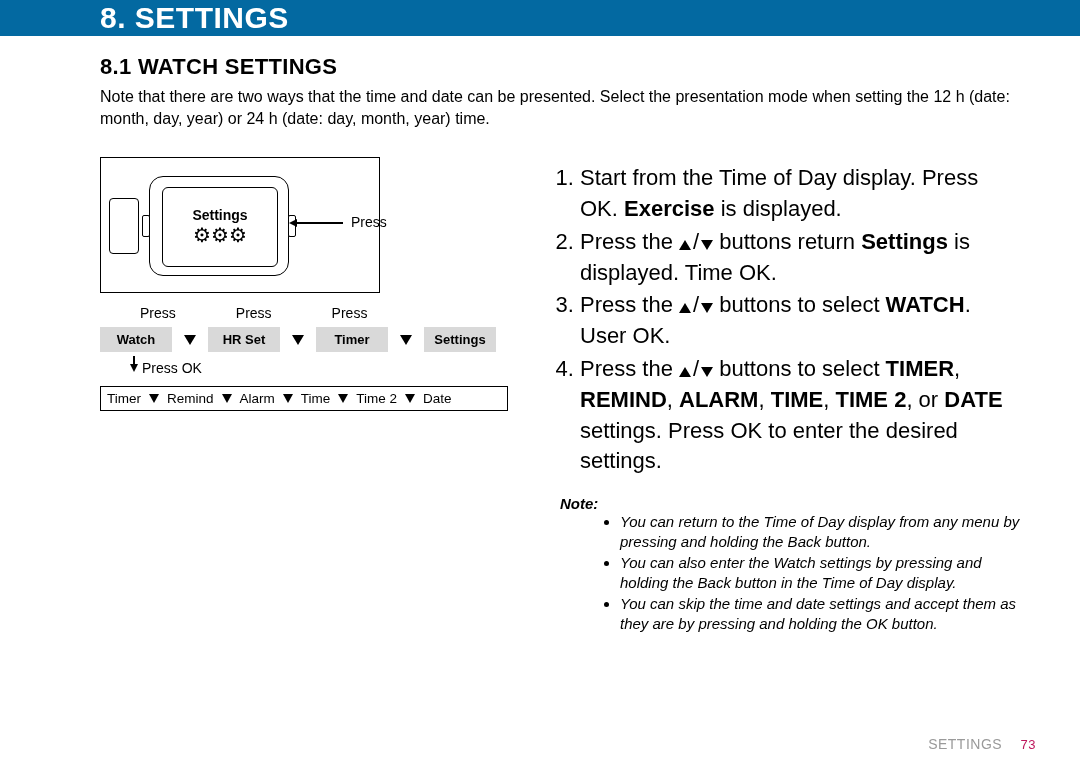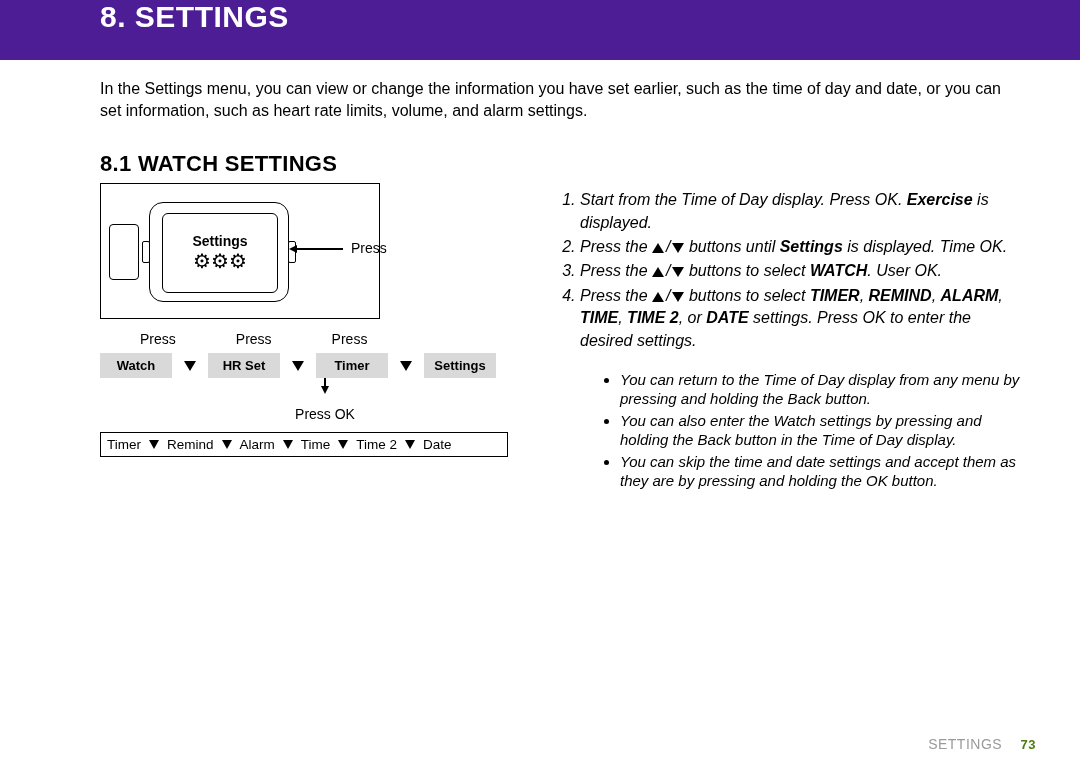--- a/index.html
+++ b/index.html
@@ -1,17 +1,17 @@
 <!DOCTYPE html>
 <html><head>
 <meta charset="utf-8">
 <style>
 * { box-sizing: border-box; margin: 0; padding: 0; }
 body { width: 1080px; height: 766px; background: #fff; font-family: Arial, Helvetica, sans-serif; color: #000; font-size: 16px; position: relative; }
-.header-bar { background: #4c1d95; height: 60px; padding-left: 100px; display: flex; }
+.header-bar { background: #0369a1; height: 36px; padding-left: 100px; display: flex; align-items: center; }
 .header-title { color: #fff; font-family: "Arial Narrow", Arial, sans-serif; font-weight: bold; font-size: 30px; letter-spacing: 0.5px; }
 .content { padding: 18px 60px 0 100px; }
 .intro { line-height: 1.35; font-size: 16px; margin-bottom: 30px; }
 .subhead { font-family: "Arial Narrow", Arial, sans-serif; font-weight: bold; font-size: 22px; letter-spacing: 0.3px; margin-bottom: 6px; }
 .subpara { line-height: 1.35; font-size: 16px; margin-bottom: 28px; }
 .cols { display: flex; gap: 40px; }
 .leftcol { width: 420px; flex: 0 0 420px; }
 .rightcol { flex: 1; padding-top: 6px; }
 
 
@@ -24,52 +24,52 @@
 .settings-text { font-family: Arial; font-weight: bold; font-size: 14px; }
 .gears { font-size: 20px; display: flex; gap: 2px; }
 .arrow-line { position: absolute; top: 64px; left: 196px; width: 46px; height: 1.5px; background: #000; }
 .arrow-line::before { content: ""; position: absolute; left: -8px; top: -3px; width: 0; height: 0; border-top: 4px solid transparent; border-bottom: 4px solid transparent; border-right: 8px solid #000; }
 .press-side { position: absolute; top: 56px; left: 250px; font-size: 14px; }
 
 .press-row { display: flex; gap: 60px; padding-left: 40px; font-size: 14px; margin-top: 12px; }
 .menu-row { display: flex; align-items: center; margin-top: 6px; }
 .menu-cell { background: #d9d9d9; font-weight: bold; font-size: 13px; text-align: center; padding: 5px 0; width: 72px; }
 .tri-down-sm { width: 0; height: 0; border-left: 6px solid transparent; border-right: 6px solid transparent; border-top: 10px solid #000; margin: 0 12px; }
-.pressok-row { display: flex; align-items: center; gap: 12px; margin-top: 8px; padding-left: 30px; flex-direction: column; }
+.pressok-row { display: flex; align-items: center; gap: 4px; margin-top: 8px; padding-left: 30px; }
 .arrow-down-sm { width: 0; height: 0; border-left: 4px solid transparent; border-right: 4px solid transparent; border-top: 8px solid #000; position: relative; }
 .arrow-down-sm::before { content: ""; position: absolute; left: -1px; top: -16px; width: 2px; height: 10px; background: #000; }
 .pressok-label { font-size: 14px; }
 .sub-row { border: 1px solid #000; display: flex; align-items: center; padding: 4px 6px; margin-top: 10px; font-size: 13.5px; gap: 4px; width: 408px; }
 .tri-down-xs { width: 0; height: 0; border-left: 5px solid transparent; border-right: 5px solid transparent; border-top: 9px solid #000; margin: 0 4px; flex-shrink: 0; }
 
 
-.steps { list-style: decimal; padding-left: 20px; font-size: 16px; line-height: 1.4; margin-bottom: 18px; font-style: italic; }
+.steps { list-style: decimal; padding-left: 20px; font-size: 22px; line-height: 1.4; margin-bottom: 18px; }
 .steps li { margin-bottom: 2px; }
 .tri-up { display: inline-block; width: 0; height: 0; border-left: 6px solid transparent; border-right: 6px solid transparent; border-bottom: 10px solid #000; vertical-align: -1px; }
 .tri-down { display: inline-block; width: 0; height: 0; border-left: 6px solid transparent; border-right: 6px solid transparent; border-top: 10px solid #000; vertical-align: -1px; }
 .slash { margin: 0 2px; }
 .bold { font-weight: bold; }
 .note-hd { font-weight: bold; font-style: italic; font-size: 15px; }
 .notes { list-style: disc; padding-left: 20px; font-style: italic; font-size: 15px; line-height: 1.3; }
 .notes li { margin-bottom: 2px; margin-left: 40px; }
 
 .footer { position: absolute; bottom: 14px; right: 44px; color: #9a9a9a; font-family: "Arial Narrow", Arial, sans-serif; font-size: 14px; letter-spacing: 0.5px; }
-.page-num { color: #4d7c0f; margin-left: 14px; font-size: 13px; font-weight: bold; }
+.page-num { color: #be185d; margin-left: 14px; font-size: 13px; }
 </style>
 </head>
 <body>
 
 <div class="header-bar">
   <div class="header-title">8. SETTINGS</div>
 </div>
 
 <div class="content">
-  <p class="intro">In the Settings menu, you can view or change the information you have set earlier, such as the time of day and date, or you can set information, such as heart rate limits, volume, and alarm settings.</p>
 
   <h2 class="subhead">8.1 WATCH SETTINGS</h2>
+  <p class="subpara">Note that there are two ways that the time and date can be presented. Select the presentation mode when setting the 12 h (date: month, day, year) or 24 h (date: day, month, year) time.</p>
 
   <div class="cols">
     <div class="leftcol">
 
       <div style="position:relative;">
         <div class="watch-box">
           <div class="watch-body"></div>
           <div class="watch-face">
             <div class="watch-left-btn"></div>
             <div class="watch-right-btn"></div>
@@ -116,25 +116,26 @@
         <span>Time 2</span>
         <div class="tri-down-xs"></div>
         <span>Date</span>
       </div>
 
     </div>
 
     <div class="rightcol">
       <ol class="steps">
         <li><span>Start from the Time of Day display. Press OK. </span><span class="bold">Exercise</span><span> is displayed.</span></li>
-        <li><span>Press the </span><span class="tri-up"></span><span class="slash">/</span><span class="tri-down"></span><span> buttons until </span><span class="bold">Settings</span><span> is displayed. Time OK.</span></li>
+        <li><span>Press the </span><span class="tri-up"></span><span class="slash">/</span><span class="tri-down"></span><span> buttons return </span><span class="bold">Settings</span><span> is displayed. Time OK.</span></li>
         <li><span>Press the </span><span class="tri-up"></span><span class="slash">/</span><span class="tri-down"></span><span> buttons to select </span><span class="bold">WATCH</span><span>. User OK.</span></li>
         <li><span>Press the </span><span class="tri-up"></span><span class="slash">/</span><span class="tri-down"></span><span> buttons to select </span><span class="bold">TIMER</span>, <span class="bold">REMIND</span>, <span class="bold">ALARM</span>, <span class="bold">TIME</span>, <span class="bold">TIME 2</span>, or <span class="bold">DATE</span><span> settings. Press OK to enter the desired settings.</span></li>
       </ol>
 
+      <div class="note-hd">Note:</div>
       <ul class="notes">
         <li>You can return to the Time of Day display from any menu by pressing and holding the Back button.</li>
         <li>You can also enter the Watch settings by pressing and holding the Back button in the Time of Day display.</li>
         <li>You can skip the time and date settings and accept them as they are by pressing and holding the OK button.</li>
       </ul>
     </div>
   </div>
 </div>
 
 <div class="footer">

